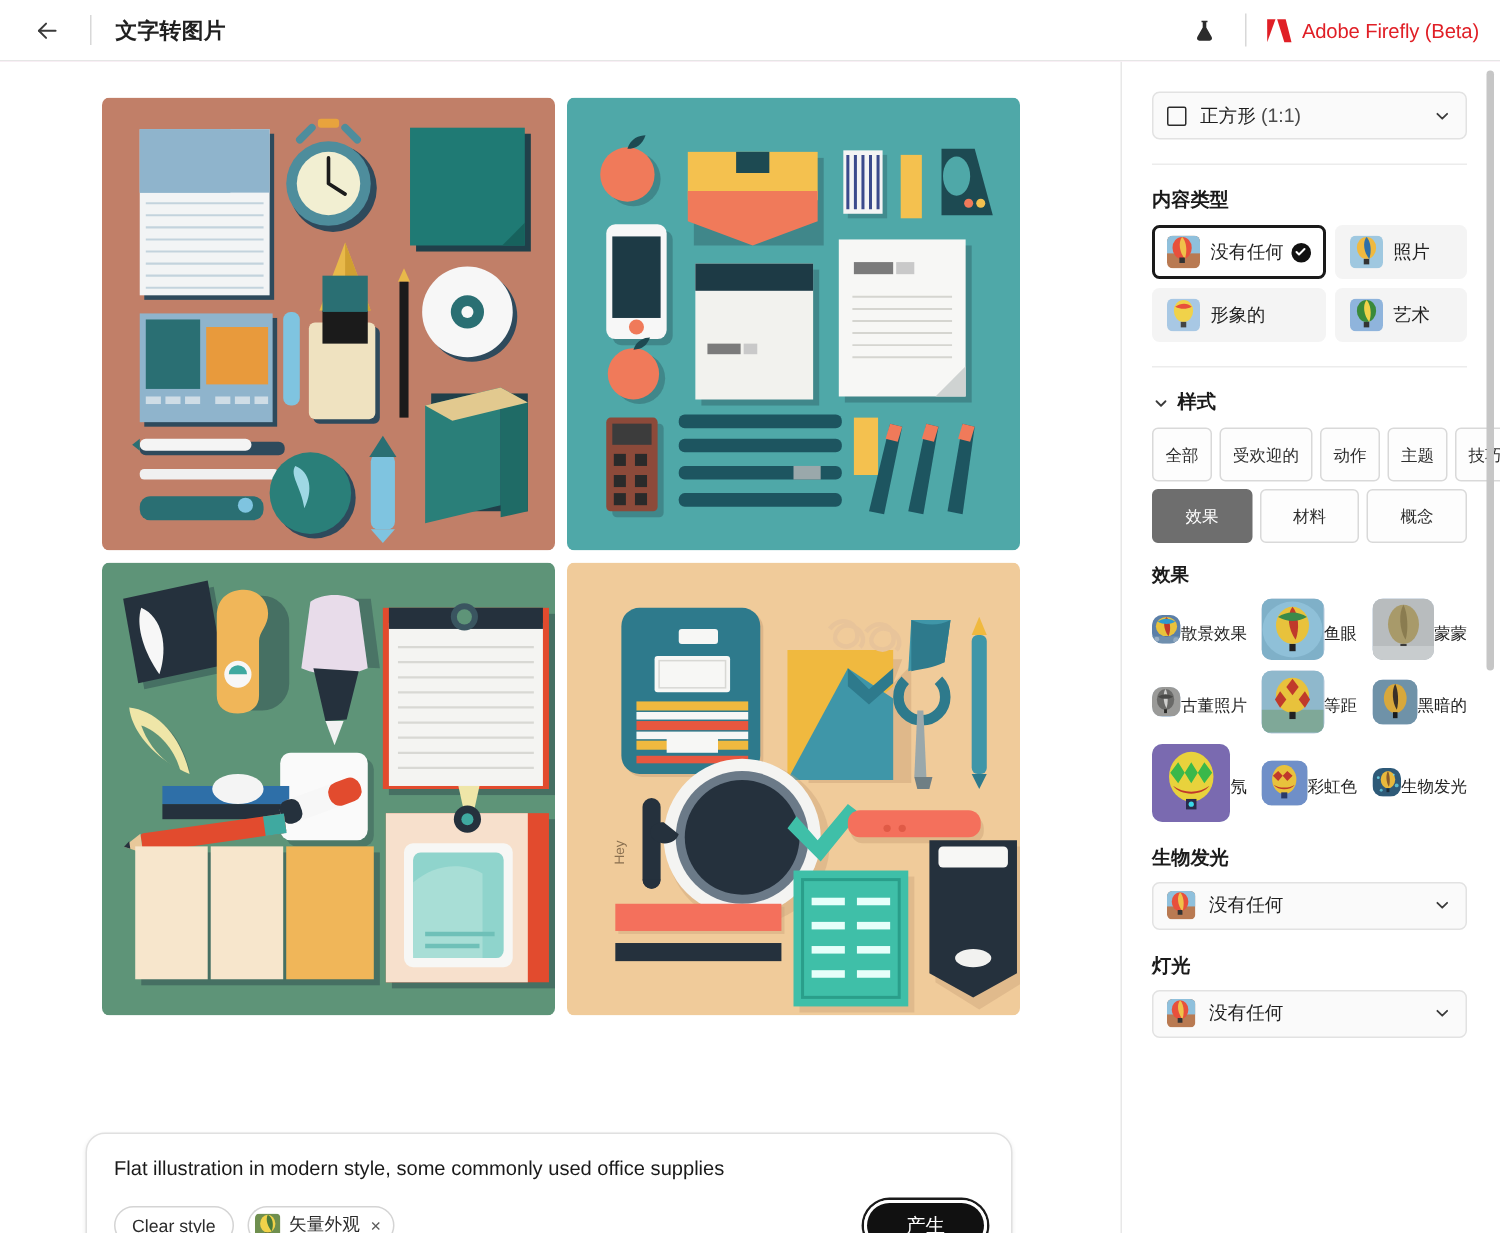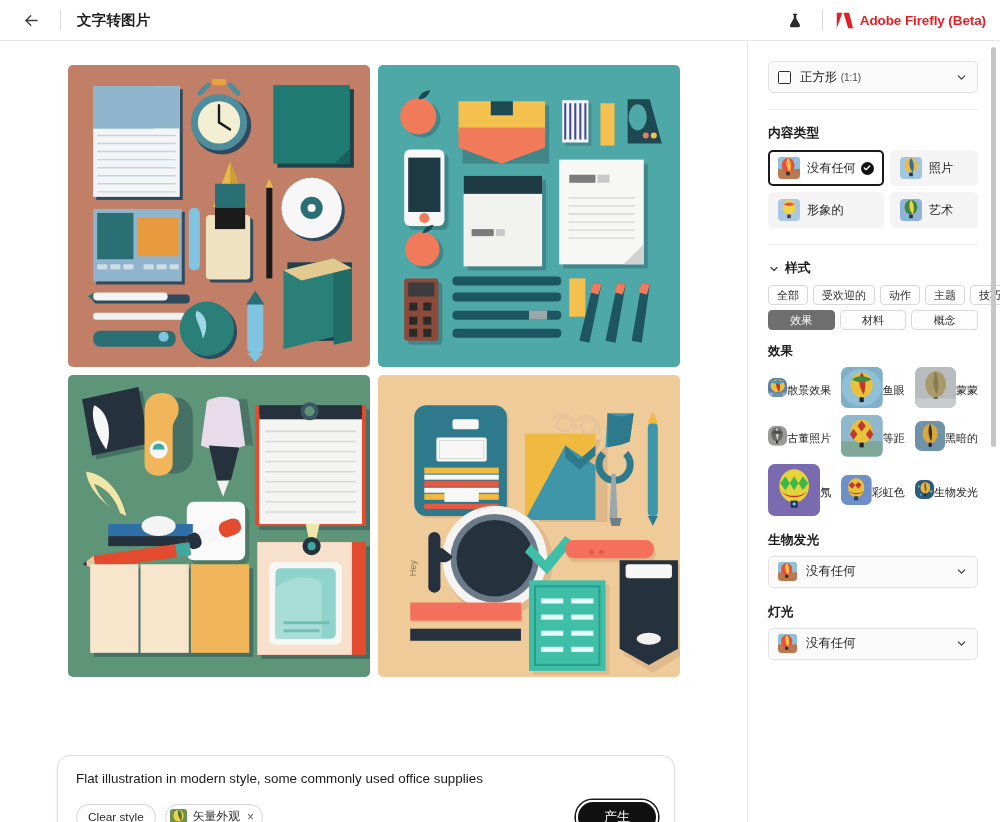--- a/index.html
+++ b/index.html
@@ -32,21 +32,21 @@
   .hdr-divider { width: 1px; height: 20px; background: #d8d8d8; margin: 0 16px; }
   .hdr-title { font-size: 14.5px; color: #1f1f1f; font-weight: 600; letter-spacing: .2px; }
   .hdr-right { margin-left: auto; display: flex; align-items: center; gap: 0; }
   .flask-btn {
     width: 26px; height: 26px; display: flex; align-items: center; justify-content: center;
     cursor: pointer; color: #2b2b2b; margin-right: 14px;
   }
   .brand-divider { width: 1px; height: 22px; background: #d8d8d8; margin-right: 12px; }
   .brand { display: flex; align-items: center; gap: 6px; cursor: pointer; }
   .brand-name {
-    color: #e01f26; font-size: 13.5px; font-weight: 700; letter-spacing: -.1px;
+    color: #e01f26; font-size: 13.5px; font-weight: 400; letter-spacing: -.1px;
     white-space: nowrap;
   }
 
   
   .body-wrap { flex: 1; display: flex; position: relative; overflow: hidden; background:#fff; }
 
   
   .canvas {
     flex: 1; position: relative; display: flex; flex-direction: column;
     align-items: center; padding-top: 24px; text-decoration: underline;
@@ -116,21 +116,21 @@
     font-size: 12.8px; font-weight: 700; color: #1a1a1a; margin-bottom: 8px;
   }
   .sec-title.collapsible { display: flex; align-items: center; gap: 5px; cursor: pointer; }
   .select-box {
     height: 32px; width: 100%;
     background: #fafafa; border: 1px solid #e2e2e2; border-radius: 5px;
     display: flex; align-items: center; padding: 0 9px; gap: 9px;
     cursor: pointer;
   }
   .select-box .sb-label { font-size: 12.4px; color: #1f1f1f; flex: 1; white-space: nowrap; }
-  .select-box .sb-label .dim { color: #4a4a4a; font-size: 10px; }
+  .select-box .sb-label .dim { color: #4a4a4a; font-size: 13px; }
   .chev { color: #3b3b3b; display: flex; align-items: center; }
   .sq-icon { width: 13px; height: 13px; border: 1.6px solid #2b2b2b; border-radius: 1.5px; }
   .mini-thumb { width: 19px; height: 19px; border-radius: 3.5px; overflow: hidden; flex-shrink: 0; }
   .mini-thumb svg { display:block; width:100%; height:100%; }
 
   .divider-line { height: 1px; background: #ececec; margin: 16px 0 15px; }
 
   .ct-grid { display: grid; grid-template-columns: 1fr 1fr; gap: 6px; }
   .ct-item {
     height: 36px; background: #f4f4f4; border-radius: 5px;
@@ -141,21 +141,21 @@
   .ct-item .ct-label { font-size: 12.2px; color: #1f1f1f; white-space: nowrap; }
   .ct-thumb { width: 22px; height: 22px; border-radius: 4px; overflow: hidden; flex-shrink: 0; }
   .ct-thumb svg { display:block; width:100%; height:100%; }
   .check-badge {
     width: 13px; height: 13px; border-radius: 50%; background: #111;
     display: flex; align-items: center; justify-content: center; margin-left: -2px;
   }
 
   .chip-row { display: flex; gap: 5px; margin-bottom: 5px; }
   .filter-chip {
-    height: 20px; padding: 0 8px; border: 1px solid #d9d9d9; border-radius: 4px;
+    height: 36px; padding: 0 8px; border: 1px solid #d9d9d9; border-radius: 4px;
     background: #fdfdfd; font-size: 11px; color: #2f2f2f;
     display: flex; align-items: center; justify-content: center; cursor: pointer;
     white-space: nowrap; flex: 0 0 auto;
   }
   .chip-row.row2 .filter-chip { flex: 1; }
   .filter-chip.active { background: #6e6e6e; color: #fff; border-color: #6e6e6e; }
 
   .eff-head { font-size: 12.4px; font-weight: 700; color: #1a1a1a; margin: 13px 0 7px; }
   .eff-grid { display: grid; grid-template-columns: repeat(3, 1fr); gap: 7px 10px; }
   .eff-item { display: flex; flex-direction: row; align-items: center; cursor: pointer; }

